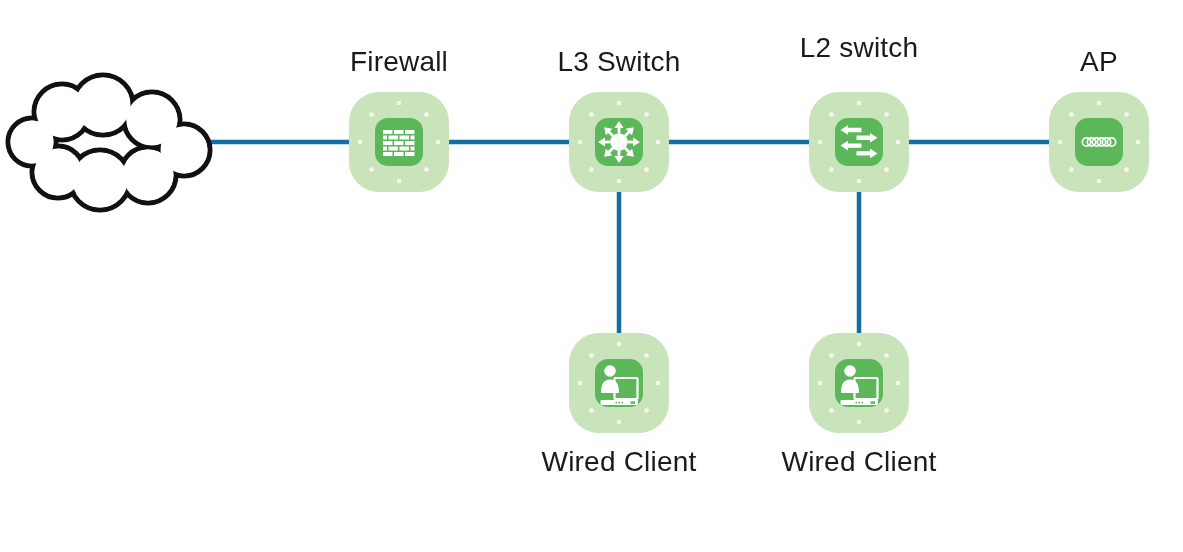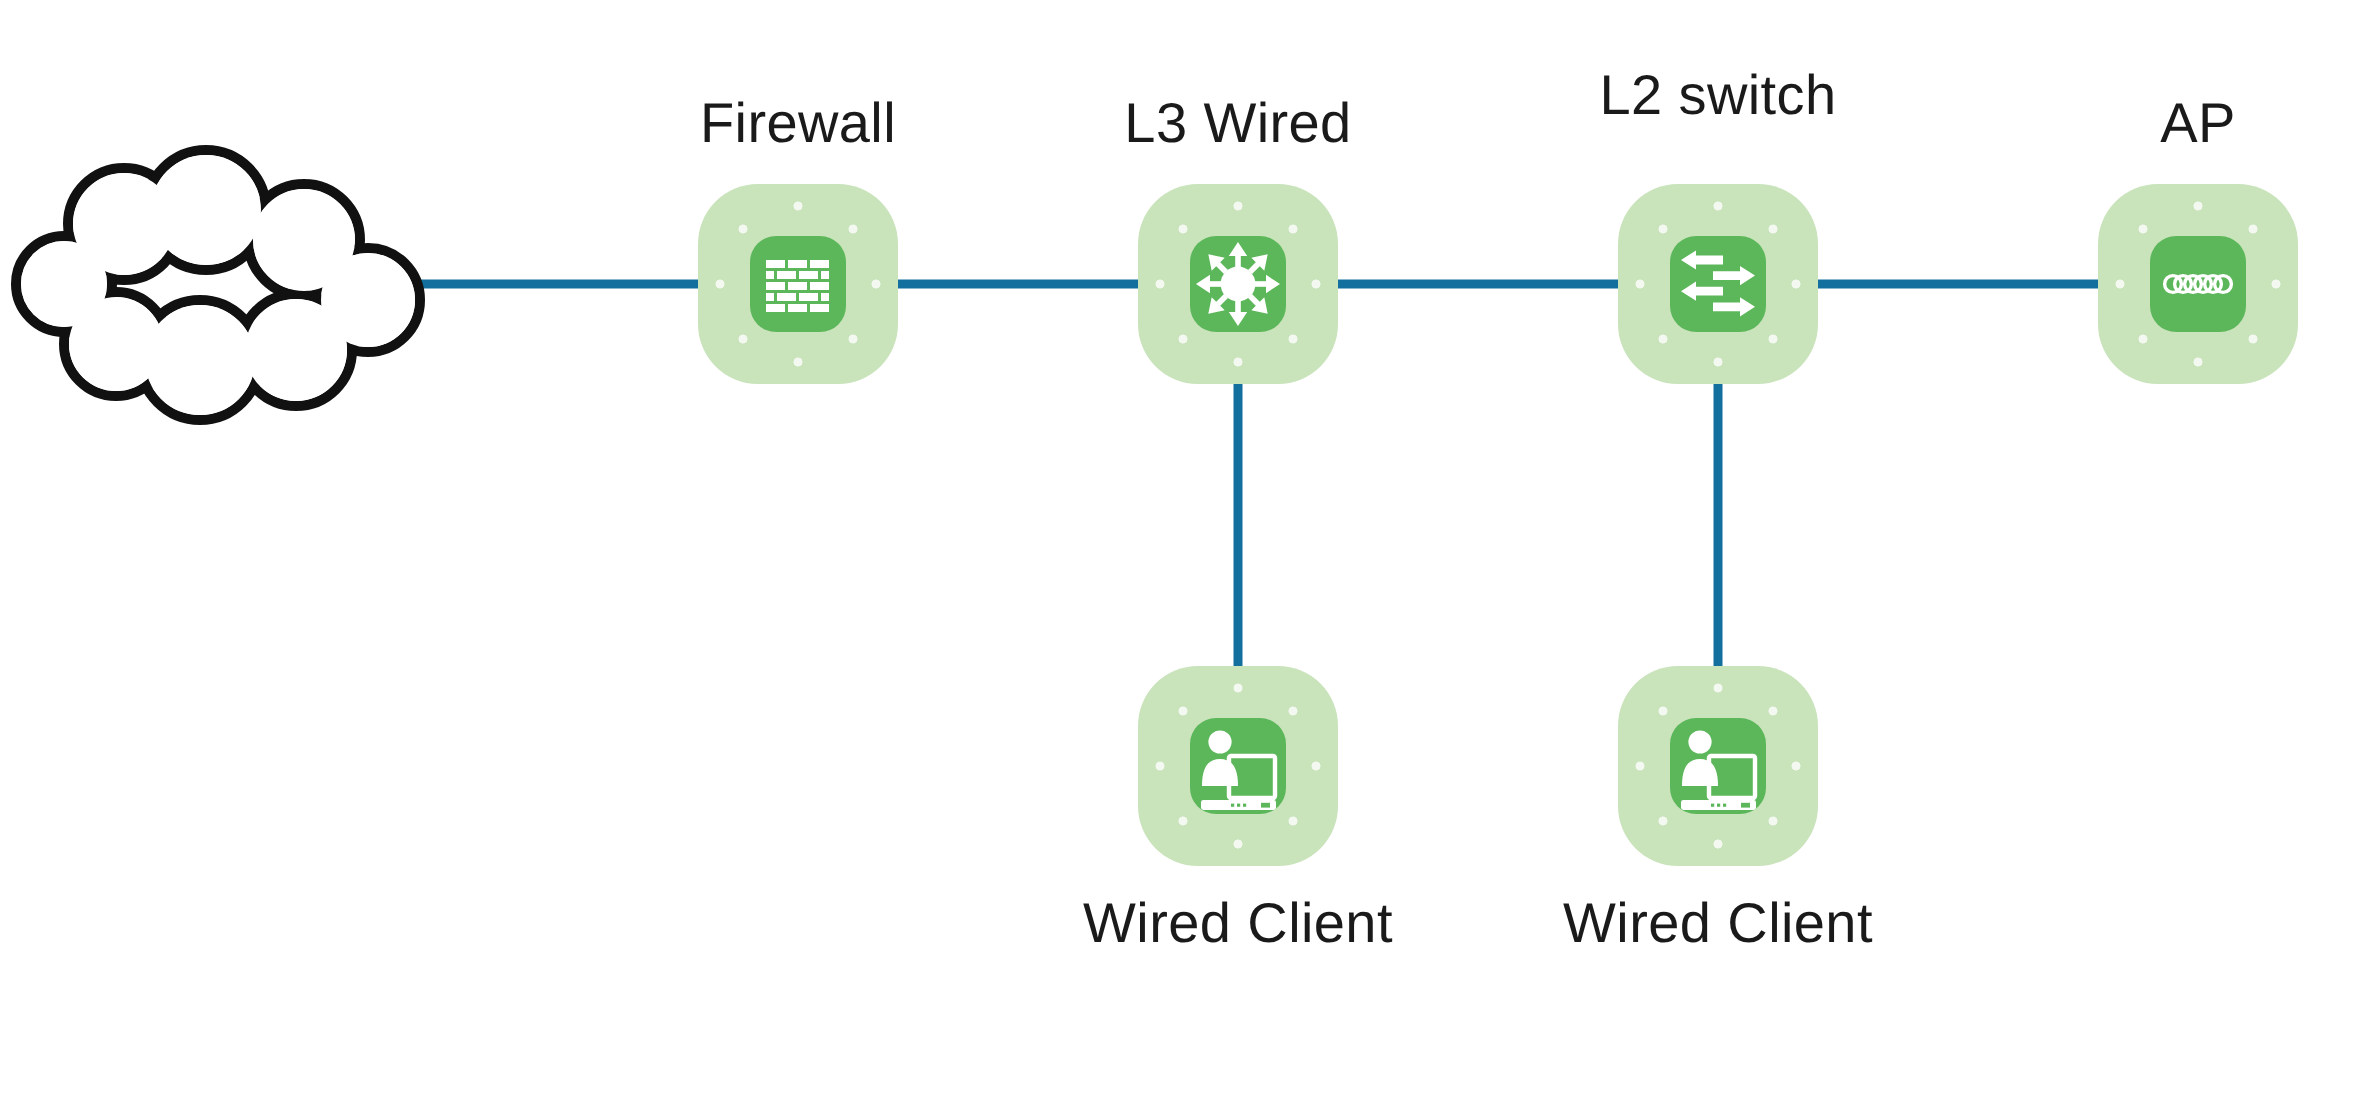--- a/index.html
+++ b/index.html
@@ -103,21 +103,21 @@
             <rect x="35.5" y="28.5" width="4" height="4"></rect>
 
           <rect x="8" y="34" width="9.5" height="4"></rect>
             <rect x="19" y="34" width="9.5" height="4"></rect>
             <rect x="30" y="34" width="9.5" height="4"></rect>
         </g>
       </svg>
     </div>
   </div>
 
-  <div class="label" style="left:509px; top:49px;">L3 Wired</div>
+  <div class="label" style="left:509px; top:49px;">L3 Switch</div>
   <div class="node" style="left:569px; top:92px;">
     <div class="inner">
       <svg width="48" height="48" viewBox="0 0 48 48">
         <defs>
           <g id="l3arrow" fill="#fff">
             <rect x="22.6" y="9.5" width="2.8" height="6"></rect>
             <polygon points="24,3 19.4,10 28.6,10"></polygon>
           </g>
         </defs>
         <circle cx="24" cy="24" r="8.7" fill="#fff"></circle>

